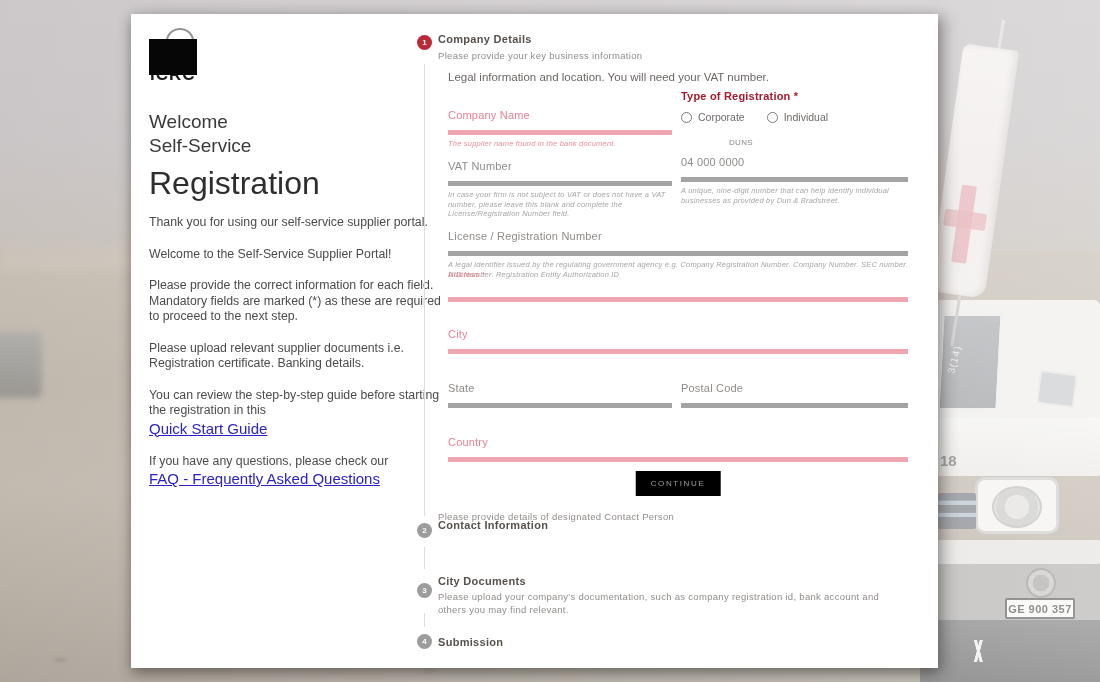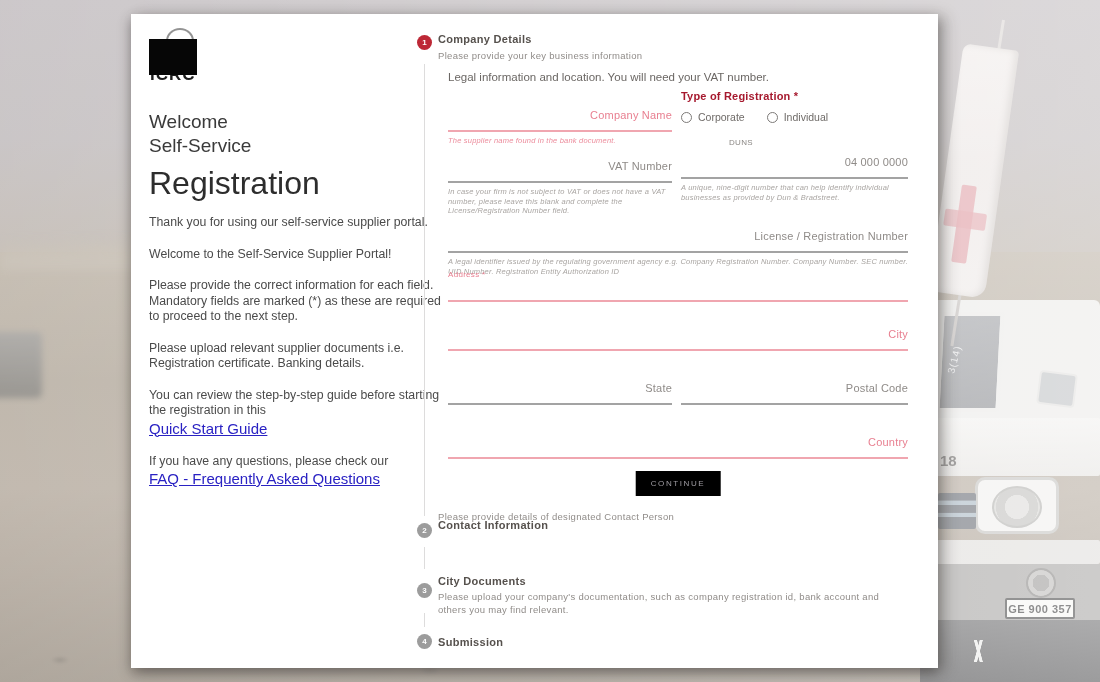--- a/index.html
+++ b/index.html
@@ -94,21 +94,21 @@
   .vline { position:absolute; left:293px; width:1px; background:#dddcdc; }
   .step-title { position:absolute; left:307px; font-size:11px; font-weight:700; color:#56514d; letter-spacing:.3px; }
   .step-sub { position:absolute; left:307px; font-size:9.5px; color:#908c89; letter-spacing:.3px; line-height:13px; }
 
   .intro { position:absolute; left:317px; top:57px; font-size:11.5px; color:#6b6764; }
 
   
   .form { position:absolute; left:317px; top:76px; width:460px; height:420px; }
   .field { position:absolute; }
   .ph { font-size:11px; letter-spacing:.2px; }
-  .input-line { border-bottom:2px solid #a3a3a3; padding-bottom:7px;text-align:right; }
+  .input-line { border-bottom:5px solid #a3a3a3; padding-bottom:7px; }
   .input-line.pink { border-bottom-color:#f0a6b0; }
   .ph.pink { color:#e87f90; }
   .ph.gray { color:#8f8b88; }
   .mini-label { font-size:8px; letter-spacing:.3px; margin-bottom:5px; }
   .mini-label.gray { color:#8b8784;padding-left:48px; }
   .mini-label.pink { color:#e87f90; }
   .helper { margin-top:4px; font-size:7.5px; line-height:9.5px; font-style:italic; letter-spacing:.2px; }
   .helper.gray { color:#a8a4a1; }
   .helper.pink { color:#ec8b9b; }
   .req-label { font-size:11px; font-weight:700; color:#a6192e; letter-spacing:.2px; }

